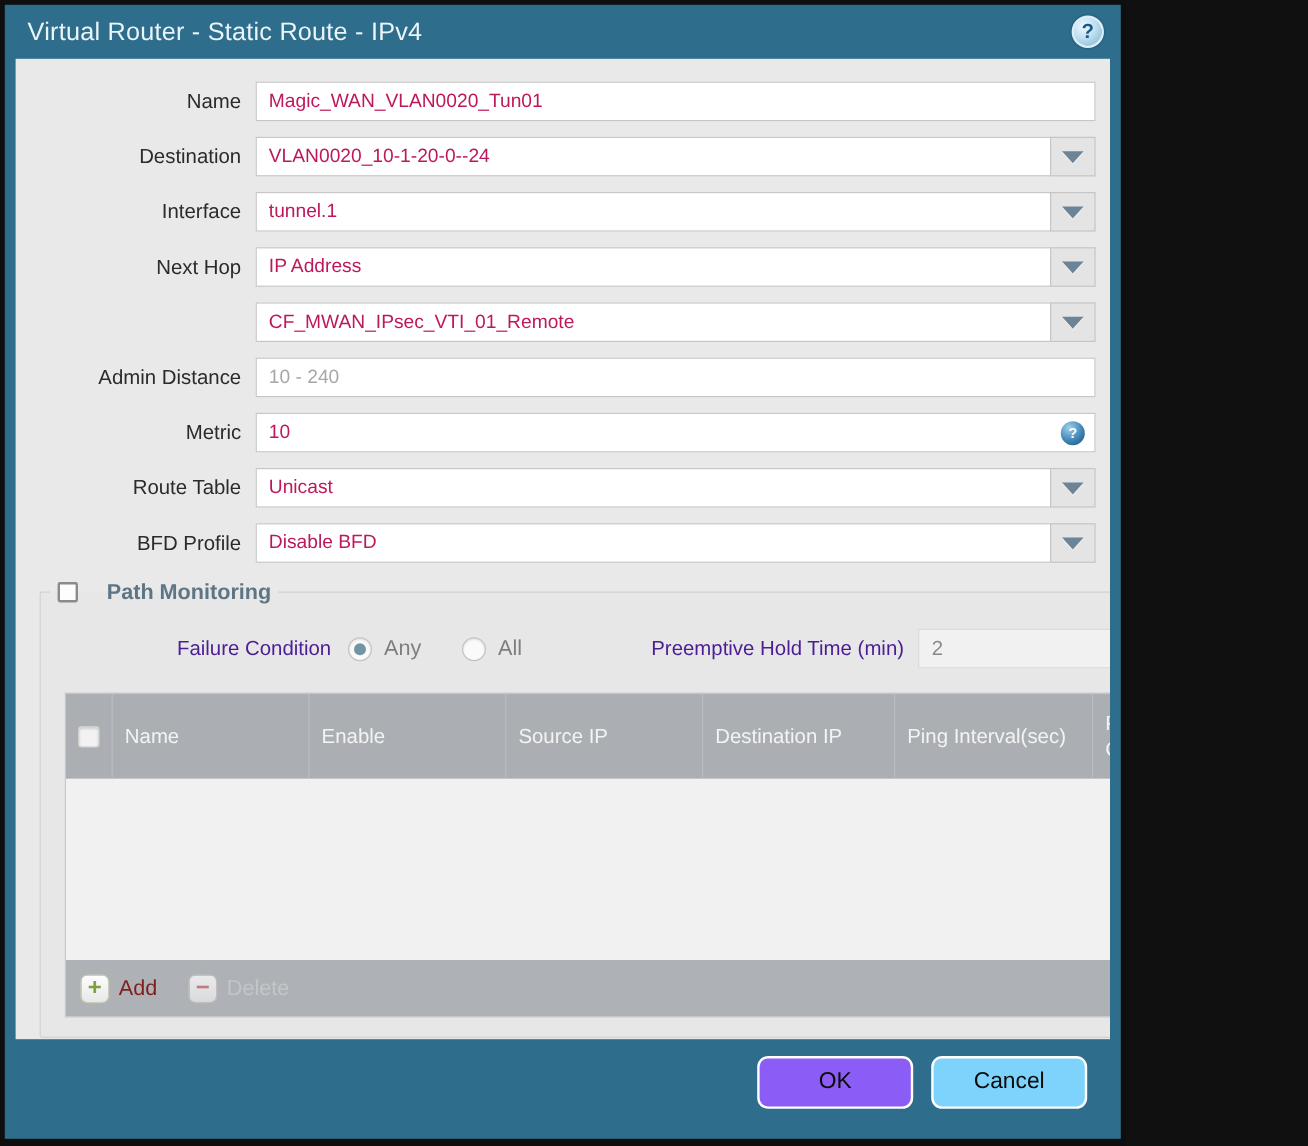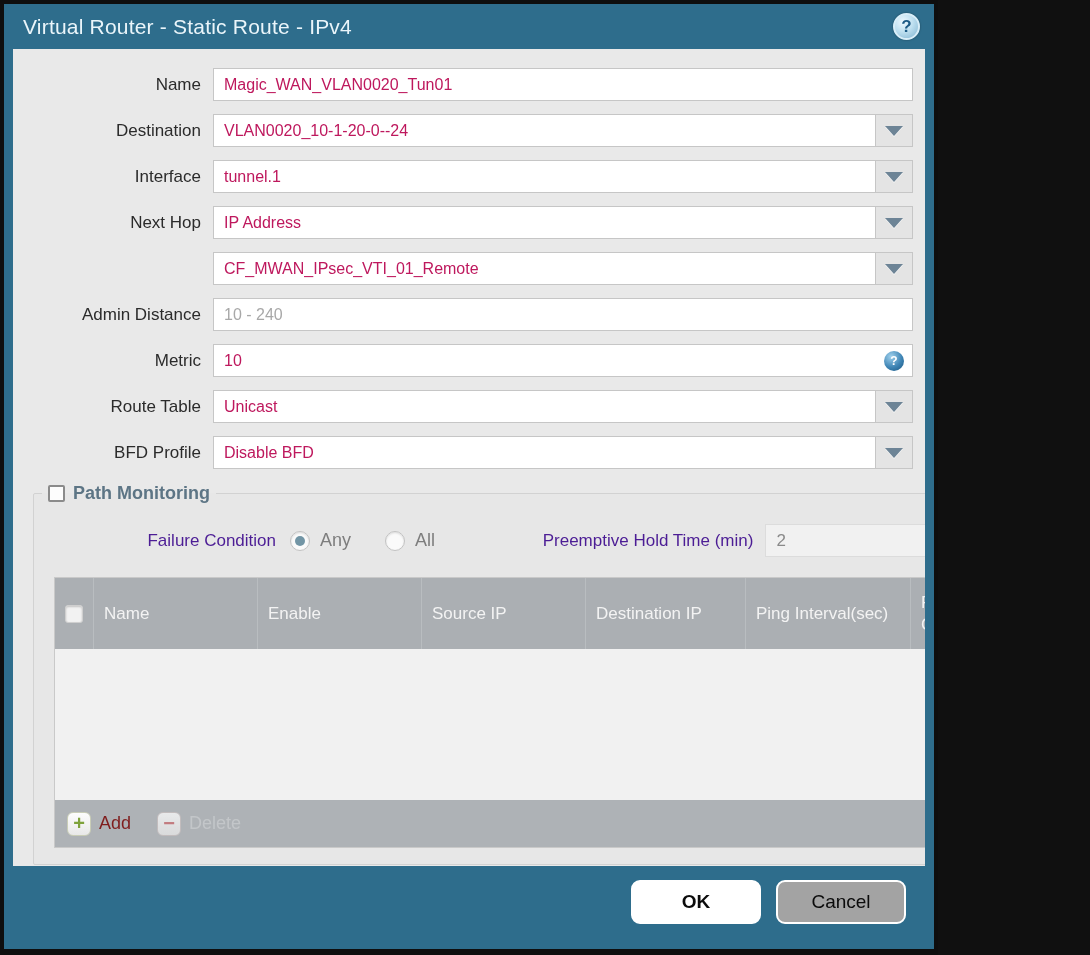--- a/index.html
+++ b/index.html
@@ -33,21 +33,21 @@
     display:flex; align-items:center; justify-content:center; cursor:pointer; }
   .dd-arrow { width:0; height:0; border-left:9px solid transparent; border-right:9px solid transparent;
     border-top:10px solid #6d8496; filter:drop-shadow(0 1px 0 #f5f5f5); }
 
   .orb { position:absolute; right:9px; top:7px; width:20px; height:20px; border-radius:50%;
     background:radial-gradient(circle at 35% 28%, #9fd0ec 0%, #3f85b5 55%, #15527e 100%);
     color:#fff; font-size:12px; font-weight:bold; display:flex; align-items:center; justify-content:center; }
 
   
   fieldset.pm { margin:14px 14px 0 16px; border:1px solid #d2d2d2; border-radius:2px; padding:6px 6px 16px 6px; background:#e7e7e7; }
-  fieldset.pm legend { display:flex; align-items:center; gap:8px; padding:0 6px; margin-left:2px; }
+  fieldset.pm legend { display:flex; align-items:center; gap:24px; padding:0 6px; margin-left:2px; }
   .pm-checkbox { width:17px; height:17px; background:#fdfdfd; border:2px solid #8b8b8b; border-radius:2px; cursor:pointer; }
   .pm-title { font-size:18px; font-weight:bold; color:#5d7585; }
 
   .pm-options { display:flex; align-items:center; margin:14px 10px 20px 10px; }
   .dim-label { color:#4c1d95; font-size:17px; }
   .fc-label { width:240px; text-align:right; padding-right:14px; }
   .radio-group { display:flex; align-items:center; }
   .radio-opt { display:flex; align-items:flex-end; margin-right:34px; cursor:pointer; }
   .radio { width:20px; height:20px; border-radius:50%; background:#fafafa; border:1px solid #c2c2c2;
     box-shadow:inset 0 1px 2px rgba(0,0,0,.12); margin-right:10px; position:relative; }
@@ -81,22 +81,22 @@
   .tool-label { color:#7f1d1d; font-size:18px; }
   .tool-btn.disabled { cursor:default; }
   .tool-btn.disabled .tool-icon { border-color:#c9c0c0; opacity:.75; }
   .del-glyph { color:#c9696d; }
   .tool-btn.disabled .tool-label { color:#c3c6c9; }
 
   
   .dlg-footer { flex:1; display:flex; align-items:flex-start; justify-content:flex-end; padding:14px 28px 0 0; gap:15px; }
   .btn { width:130px; height:44px; border-radius:9px; border:2px solid #ffffff; font-family:"Liberation Sans", sans-serif;
     font-size:19px; color:#0b0b0b; display:flex; align-items:center; justify-content:center; cursor:pointer; }
-  .btn-ok { background:#ffffff;font-weight:bold; }
-  .btn-cancel { background:#a3a3a3; }
+  .btn-ok { background:#8b5cf6; }
+  .btn-cancel { background:#7dd3fc; }
 </style>
 </head>
 <body>
 
 <div class="window">
   <div class="frame">
 
     <div class="titlebar">
       <div class="title">Virtual Router - Static Route - IPv4</div>
       <div class="help-badge">?</div>

